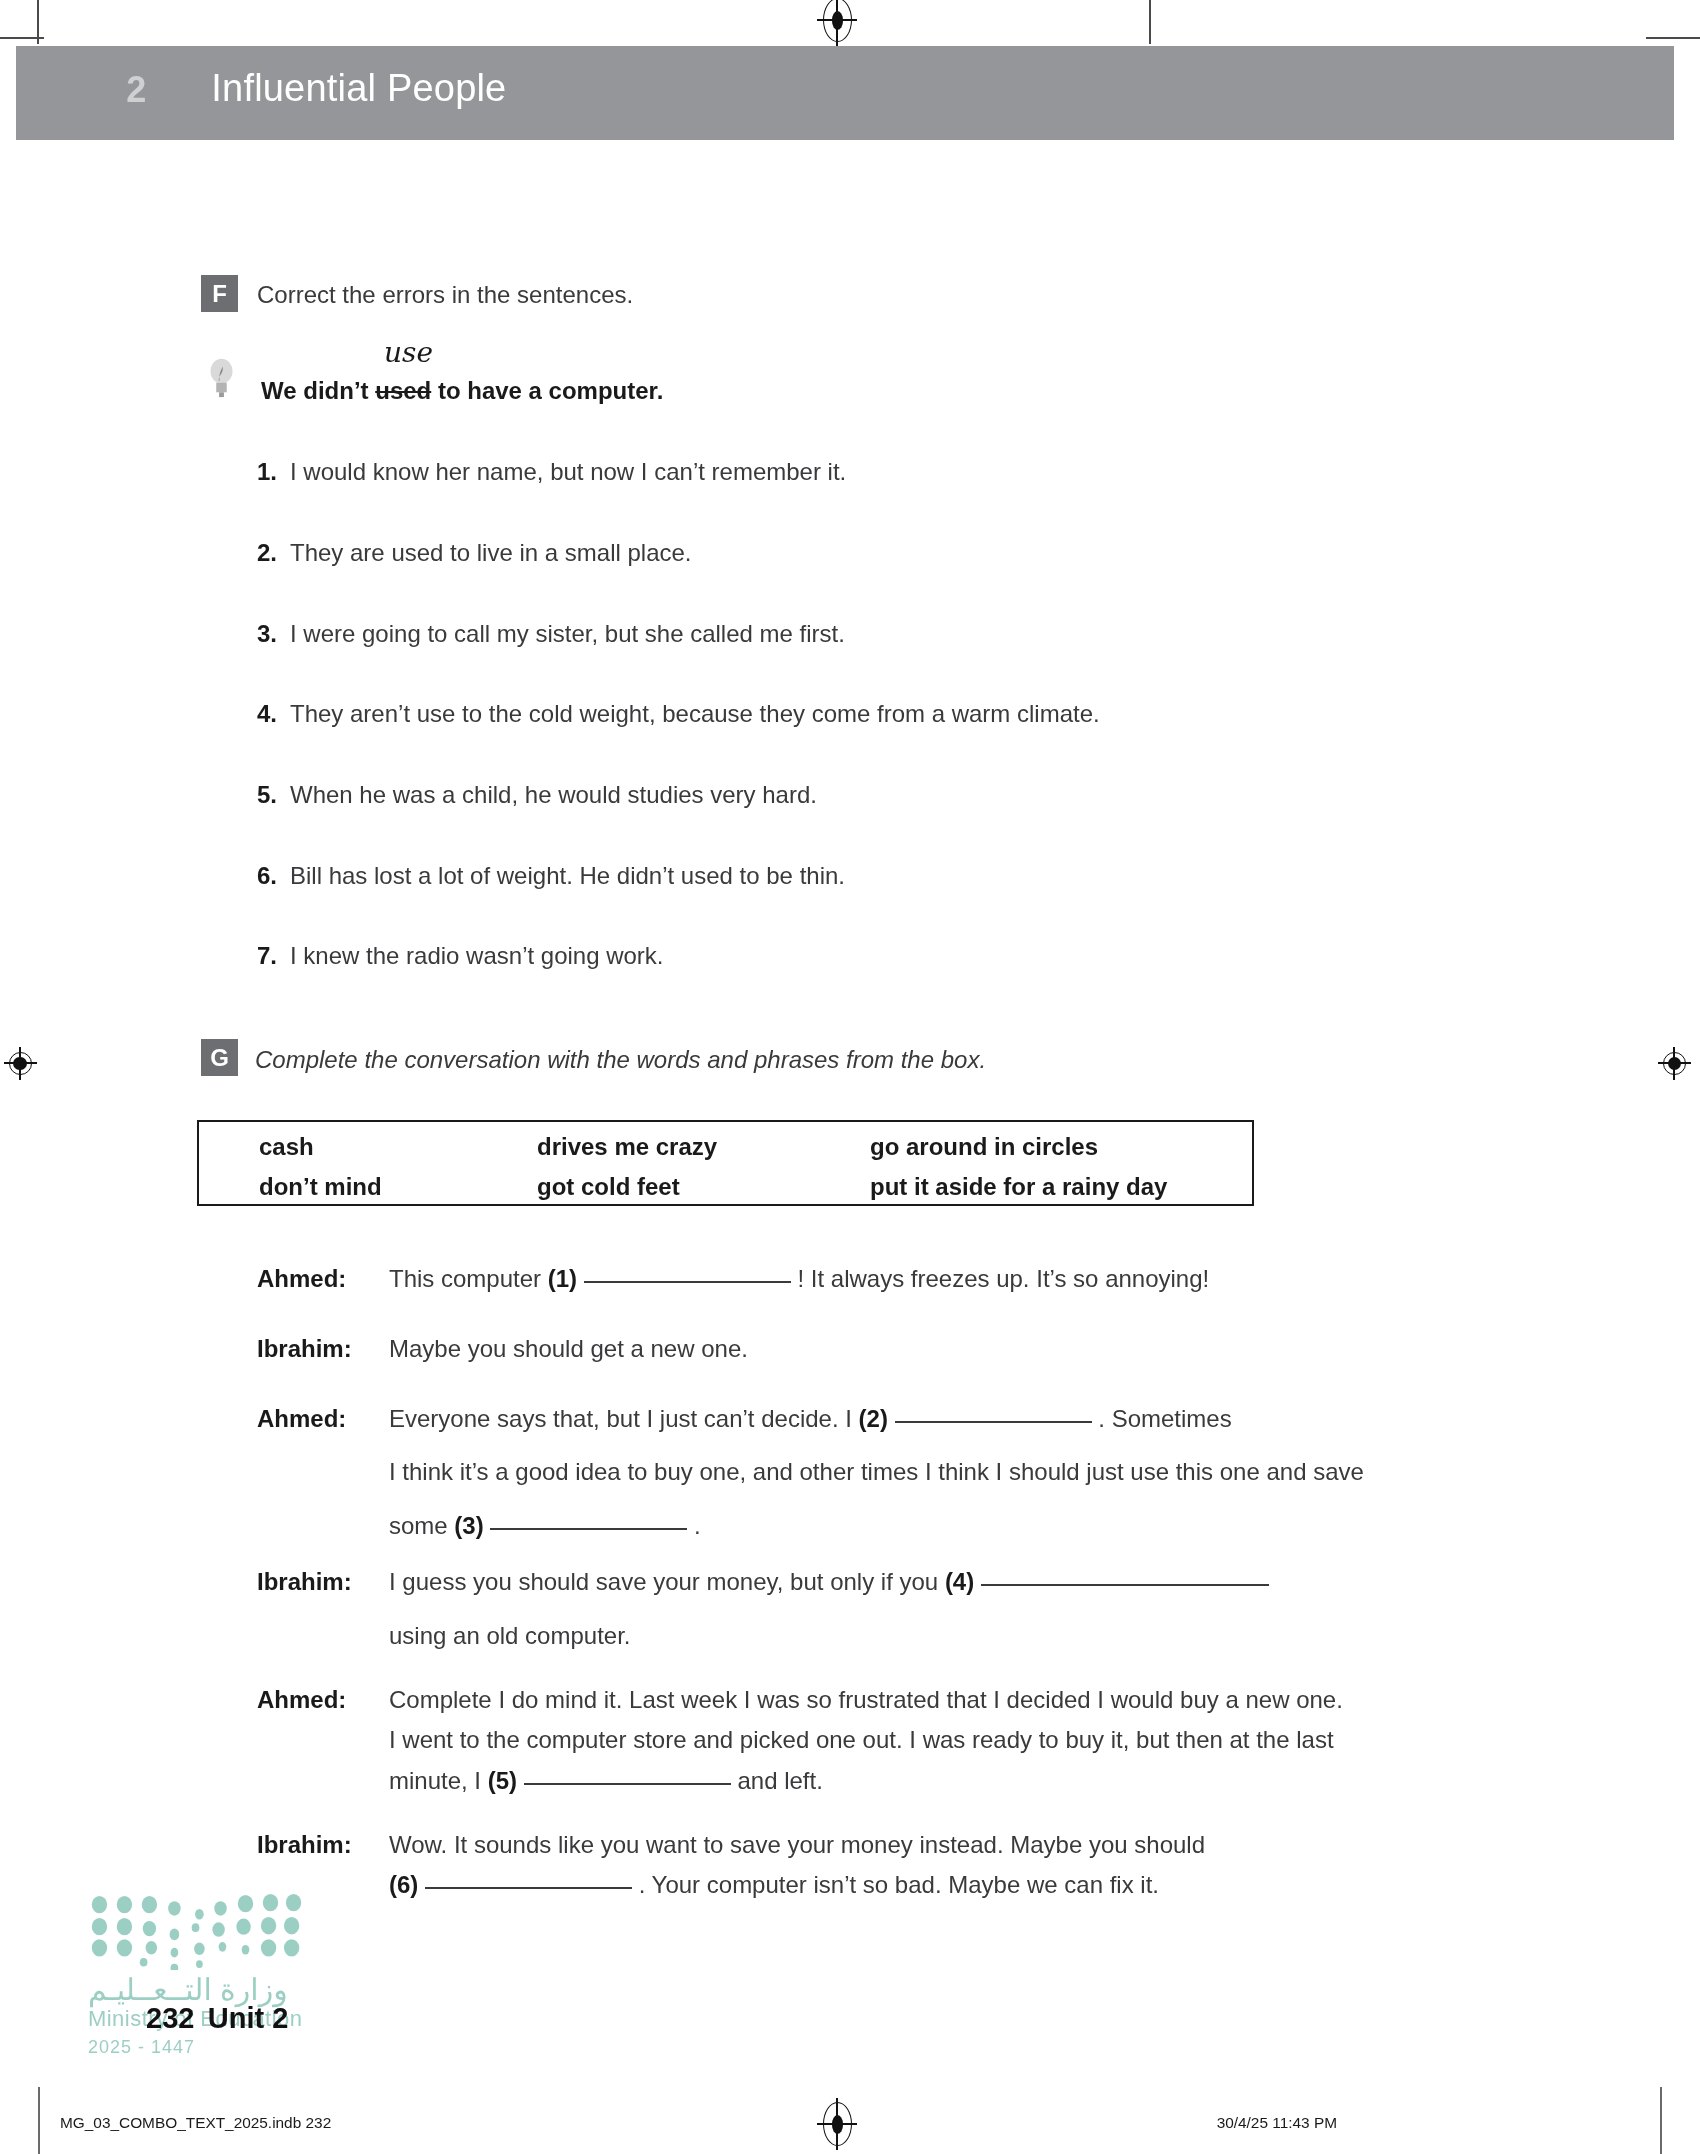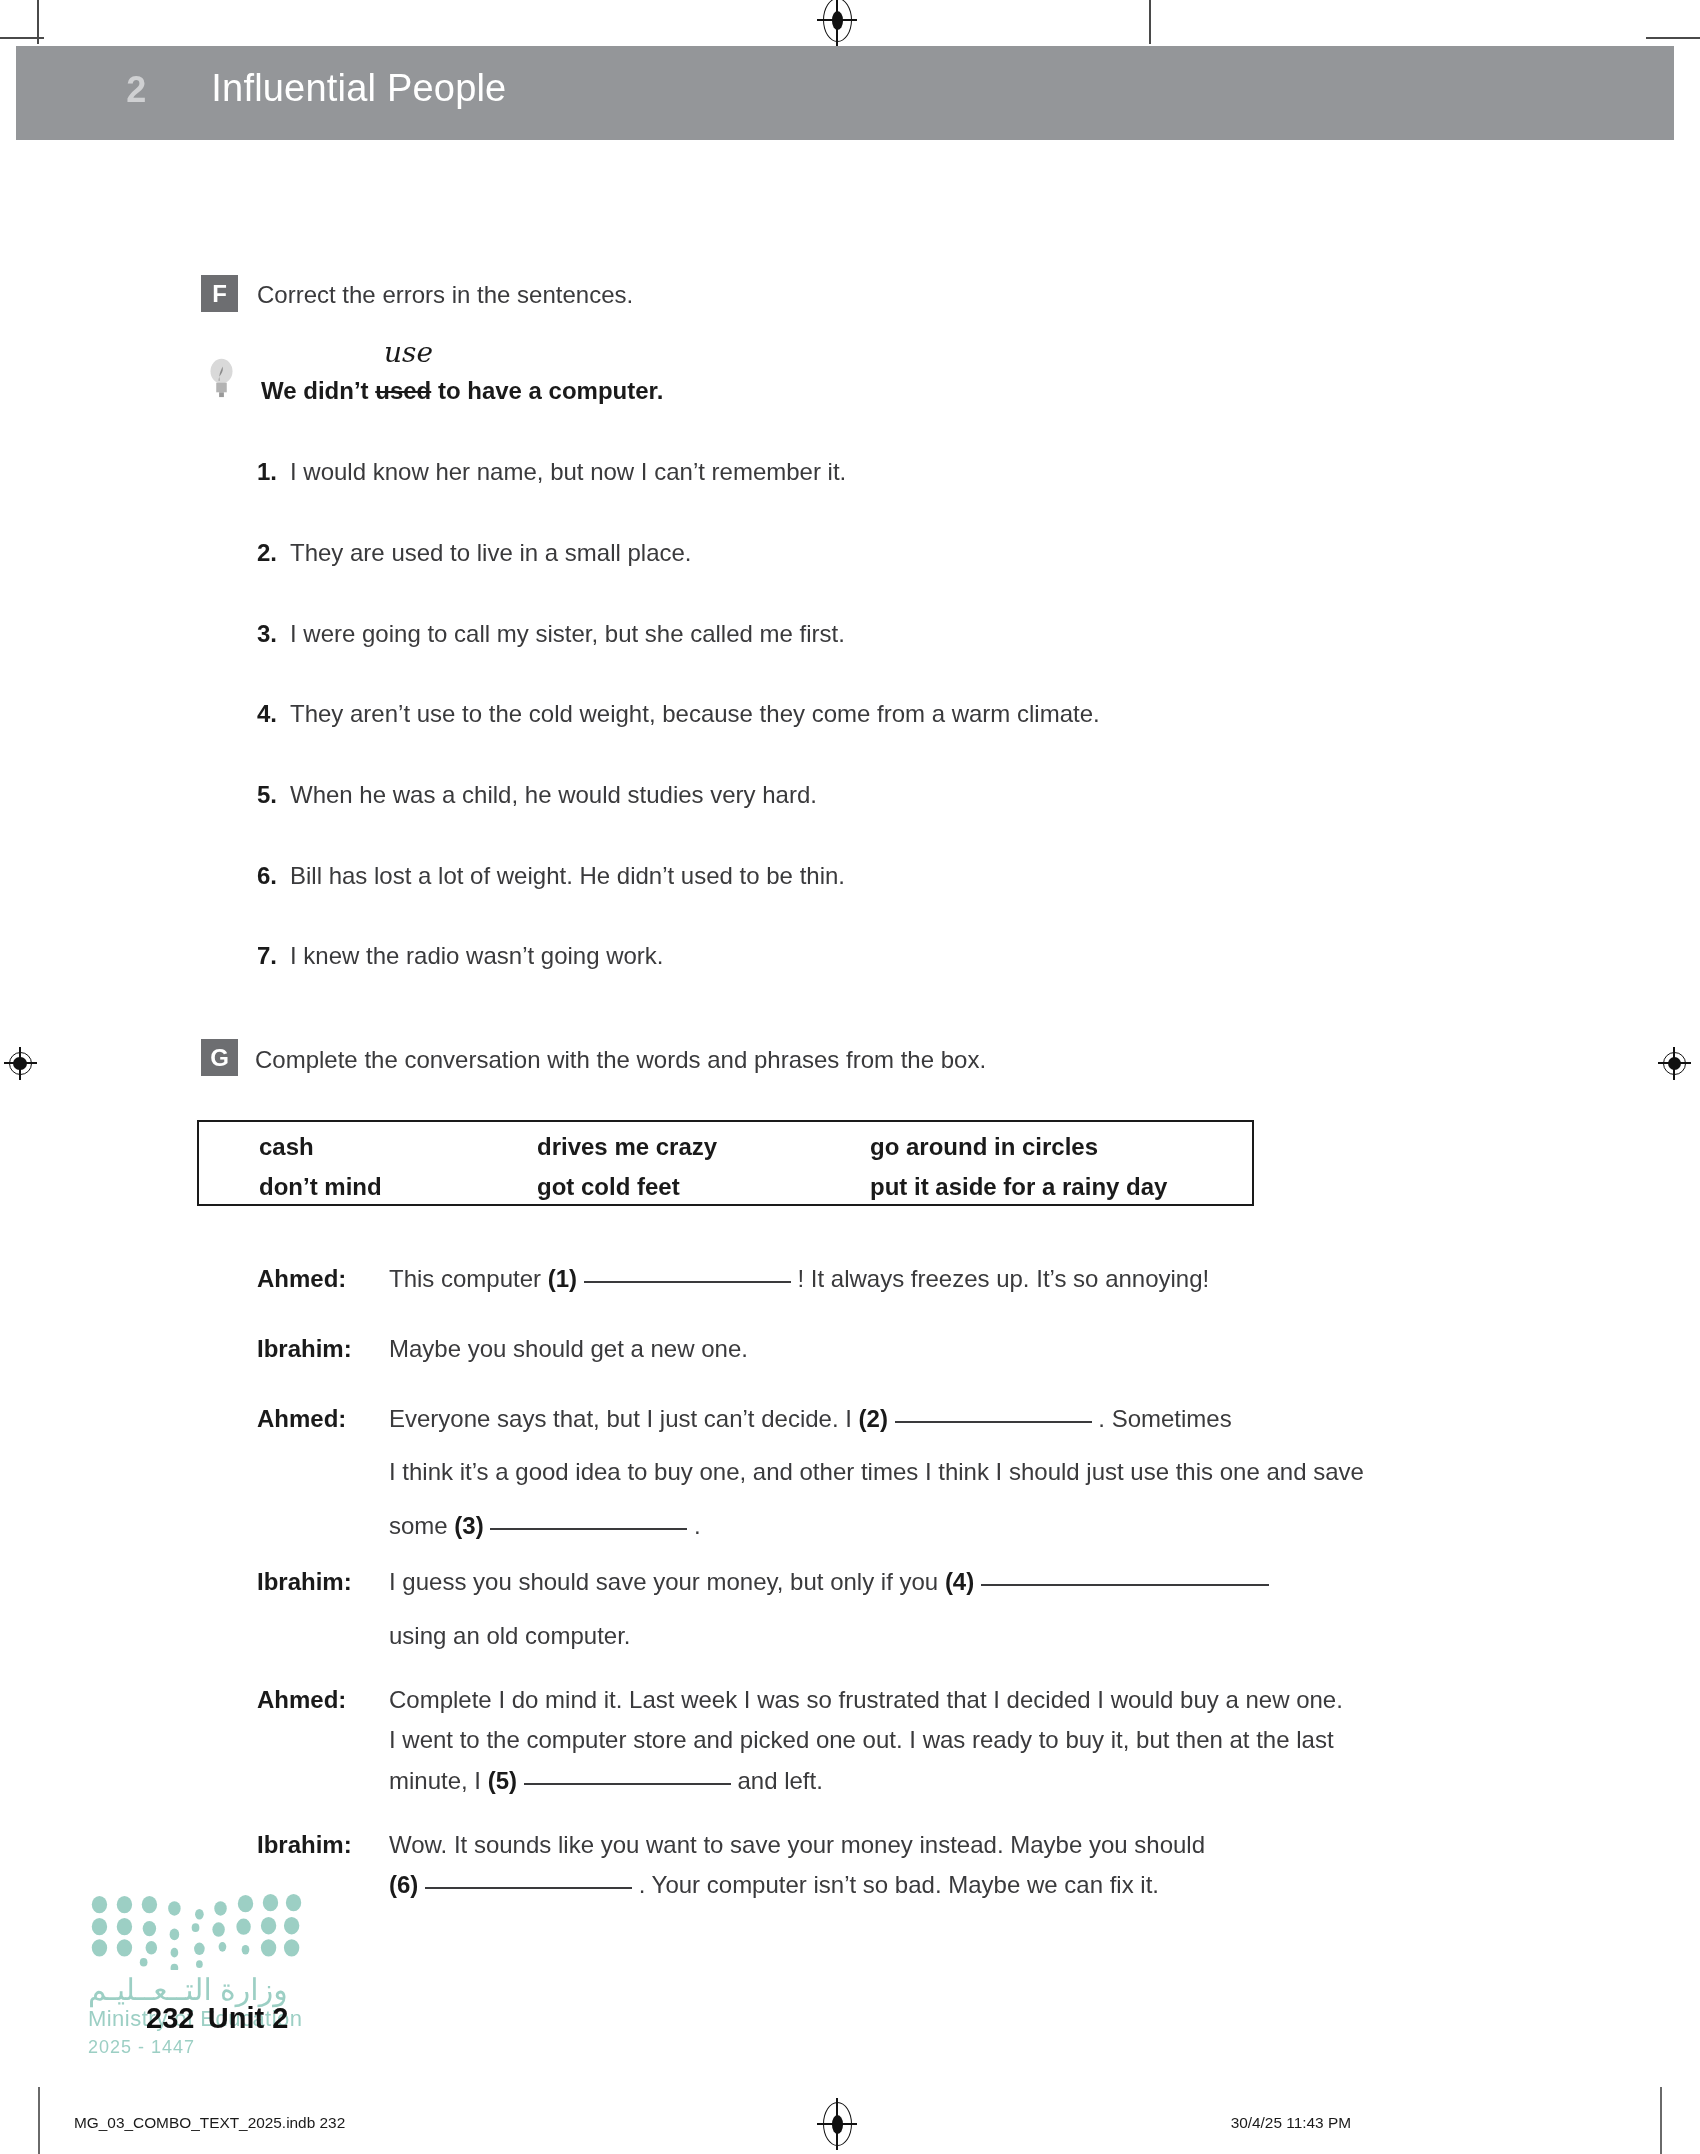--- a/index.html
+++ b/index.html
@@ -270,21 +270,21 @@
     font-size: 29px;
     font-weight: bold;
     color: #111111;
     white-space: nowrap;
   }
   #pagenum .pg-sep { display: inline-block; width: 13.4px; }
 
   
   #print-footer {
     position: absolute;
-    left: 14px;
+    left: 0;
     top: 2102px;
     width: 1397px;
     height: 53px;
   }
   #print-footer .pf-left {
     position: absolute;
     left: 60px;
     top: 11.5px;
     font-size: 15.4px;
     color: #1a1a1a;
@@ -392,21 +392,21 @@
     <span class="q-num">5.</span><span class="q-text">When he was a child, he would studies very hard.</span>
   </div>
   <div class="q-row" style="left:257px; top:862px;">
     <span class="q-num">6.</span><span class="q-text">Bill has lost a lot of weight. He didn’t used to be thin.</span>
   </div>
   <div class="q-row" style="left:257px; top:942px;">
     <span class="q-num">7.</span><span class="q-text">I knew the radio wasn’t going work.</span>
   </div>
 
   <div class="ex-letter" style="left:201px; top:1039px;">G</div>
-  <div class="ex-instruction" style="left:255px; top:1046px;">Complete the conversation with the words and phrases from the box.</div>
+  <div class="ex-instruction" style="left:255px; top:1046px;font-style:italic;">Complete the conversation with the words and phrases from the box.</div>
 
   <div id="wordbox">
     <span class="wb-cell" style="left:60px; top:10.6px;">cash</span>
     <span class="wb-cell" style="left:338px; top:10.6px;">drives me crazy</span>
     <span class="wb-cell" style="left:671px; top:10.6px;">go around in circles</span>
     <span class="wb-cell" style="left:60px; top:51px;">don’t mind</span>
     <span class="wb-cell" style="left:338px; top:51px;">got cold feet</span>
     <span class="wb-cell" style="left:671px; top:51px;">put it aside for a rainy day</span>
   </div>
 

